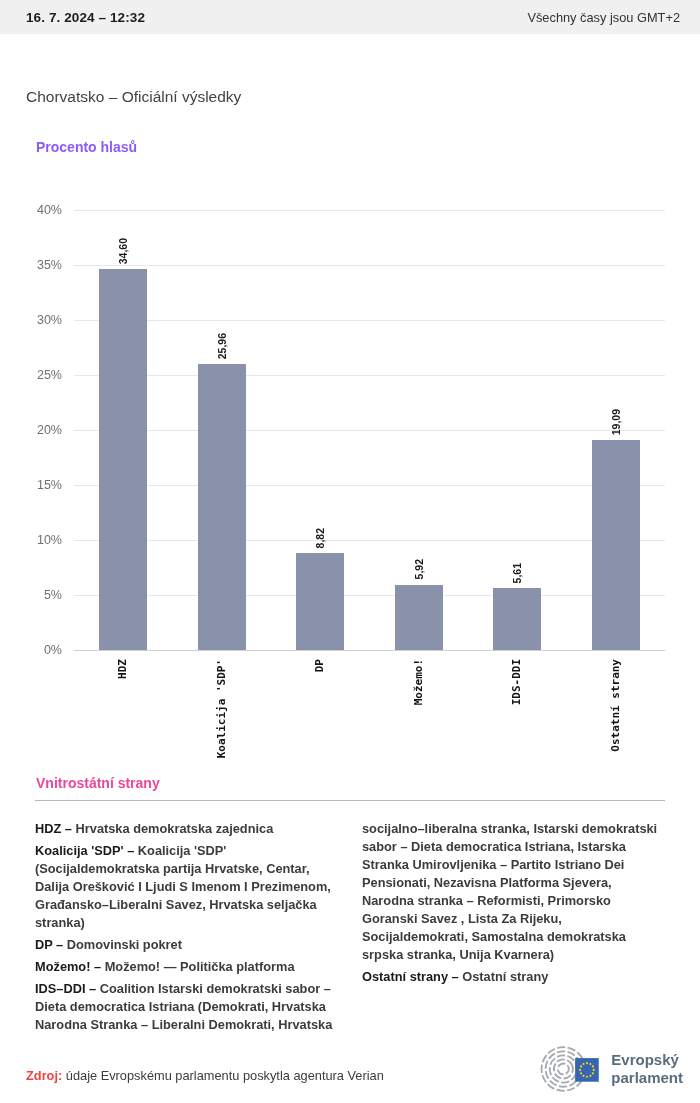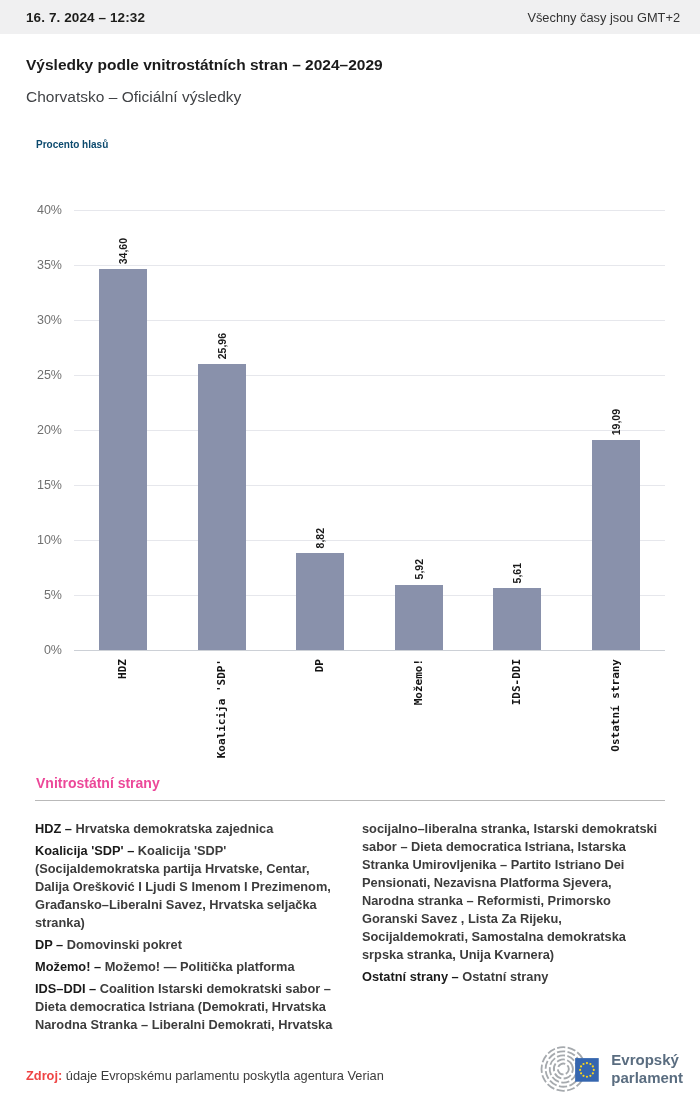--- a/index.html
+++ b/index.html
@@ -9,21 +9,21 @@
 
   
   .topbar { position:absolute; top:0; left:0; width:700px; height:34px; background:#f0f0f1;
             display:flex; align-items:center; justify-content:space-between; padding:0 20px 0 26px; }
   .topbar .dt { font-weight:bold; font-size:13.5px; color:#1d1d1b; letter-spacing:.1px; }
   .topbar .tz { font-size:12.8px; color:#333; }
 
   
   .page-title { position:absolute; top:56px; left:26px; font-size:15.5px; font-weight:bold; color:#1b1b1b; }
   .page-subtitle { position:absolute; top:88px; left:26px; font-size:15.5px; font-weight:normal; color:#414346; }
-  .chart-title { position:absolute; top:139px; left:36px; font-size:10px; font-weight:bold; color:#0c4a6e; }
+  .chart-title { position:absolute; top:139px; left:36px; font-size:14px; font-weight:bold; color:#8b5cf6; }
 
   
   .yticks { position:absolute; top:210px; left:0; width:62px; height:441px; }
   .ytick { position:absolute; right:0; width:62px; text-align:right; font-size:12.5px; color:#707070; transform:translateY(-50%); }
   .chart-plot { position:absolute; top:210px; left:74px; width:591px; height:440px; }
   .gridline { position:absolute; left:0; width:100%; height:1px; background:#e6e7ec; }
   .gridline.zero { background:#ccd0d6; }
   .slot { position:absolute; top:0; height:440px; }
   .bar { position:absolute; bottom:0; left:50%; width:48px; margin-left:-24px; background:#8991ab; }
   .vlabel { position:absolute; left:50%; writing-mode:vertical-rl; transform:translateX(-50%) rotate(180deg);
@@ -50,21 +50,20 @@
 </head>
 <body>
 
 <div class="page">
 
   <div class="topbar">
     <span class="dt">16. 7. 2024 – 12:32</span>
     <span class="tz">Všechny časy jsou GMT+2</span>
   </div>
 
-  <div class="page-title">Výsledky podle vnitrostátních stran – 2024–2029</div>
   <div class="page-subtitle">Chorvatsko – Oficiální výsledky</div>
 
   <div class="chart-title">Procento hlasů</div>
 
   <div class="yticks">
       <div class="ytick" style="top: 0px;">40%</div>
       <div class="ytick" style="top: 55px;">35%</div>
       <div class="ytick" style="top: 110px; padding-left: 32px;">30%</div>
       <div class="ytick" style="top: 165px;">25%</div>
       <div class="ytick" style="top: 220px;">20%</div>

